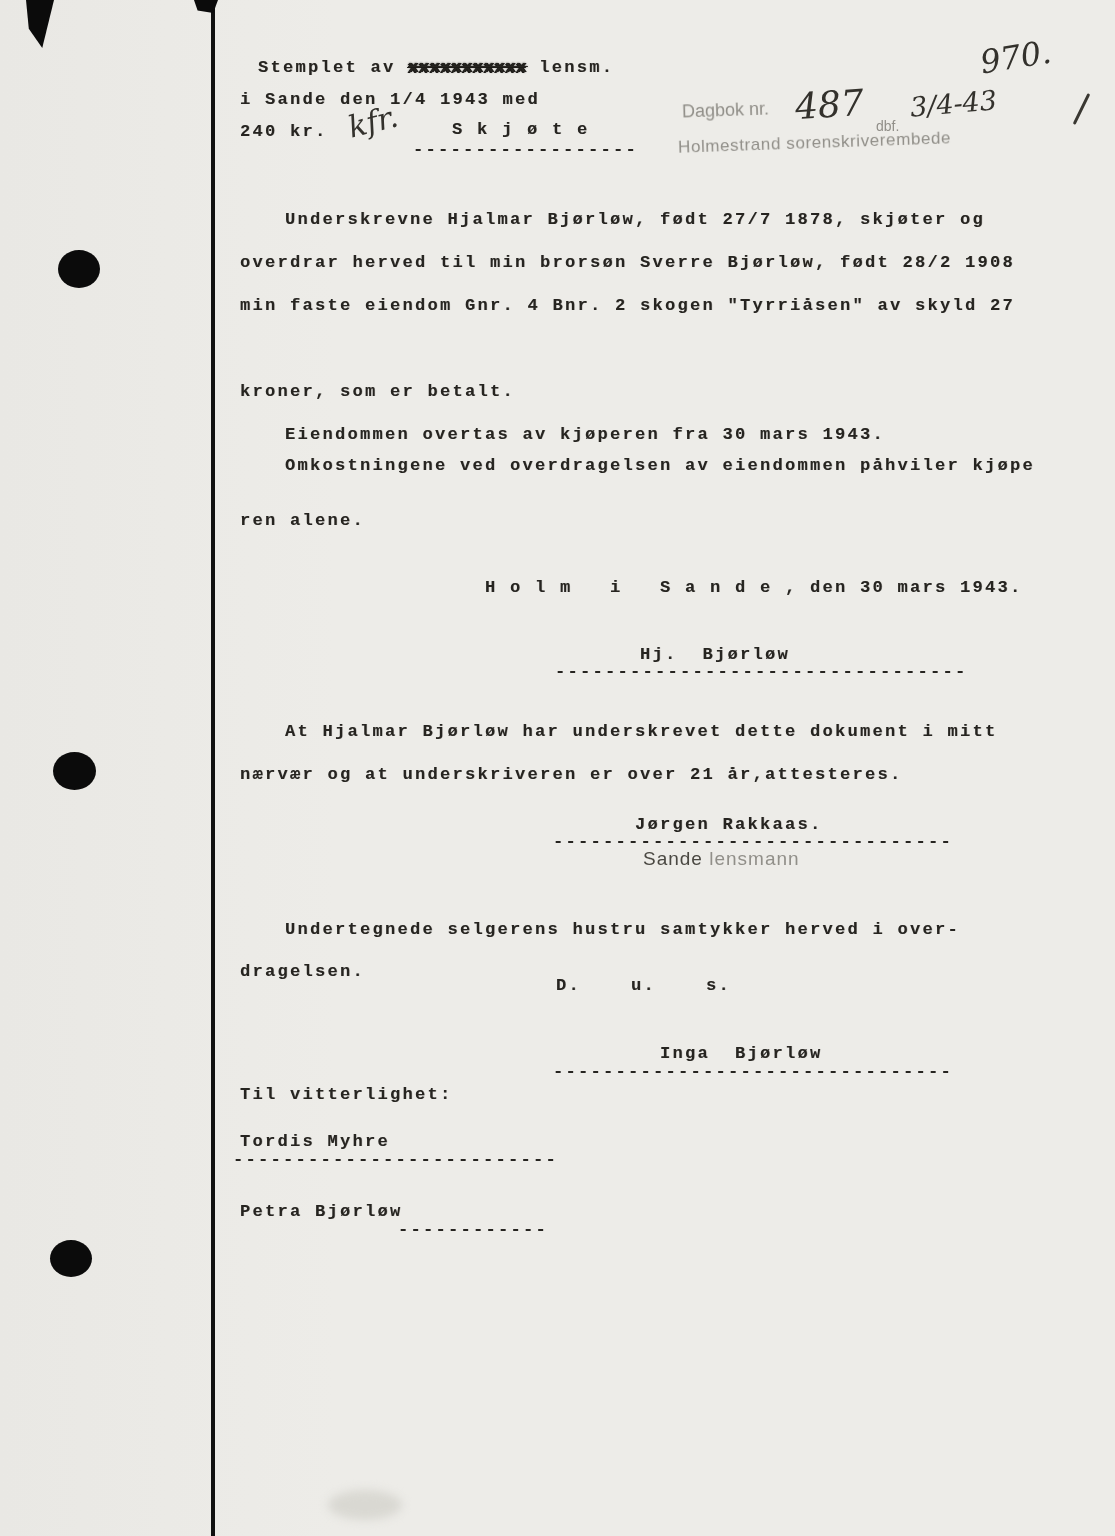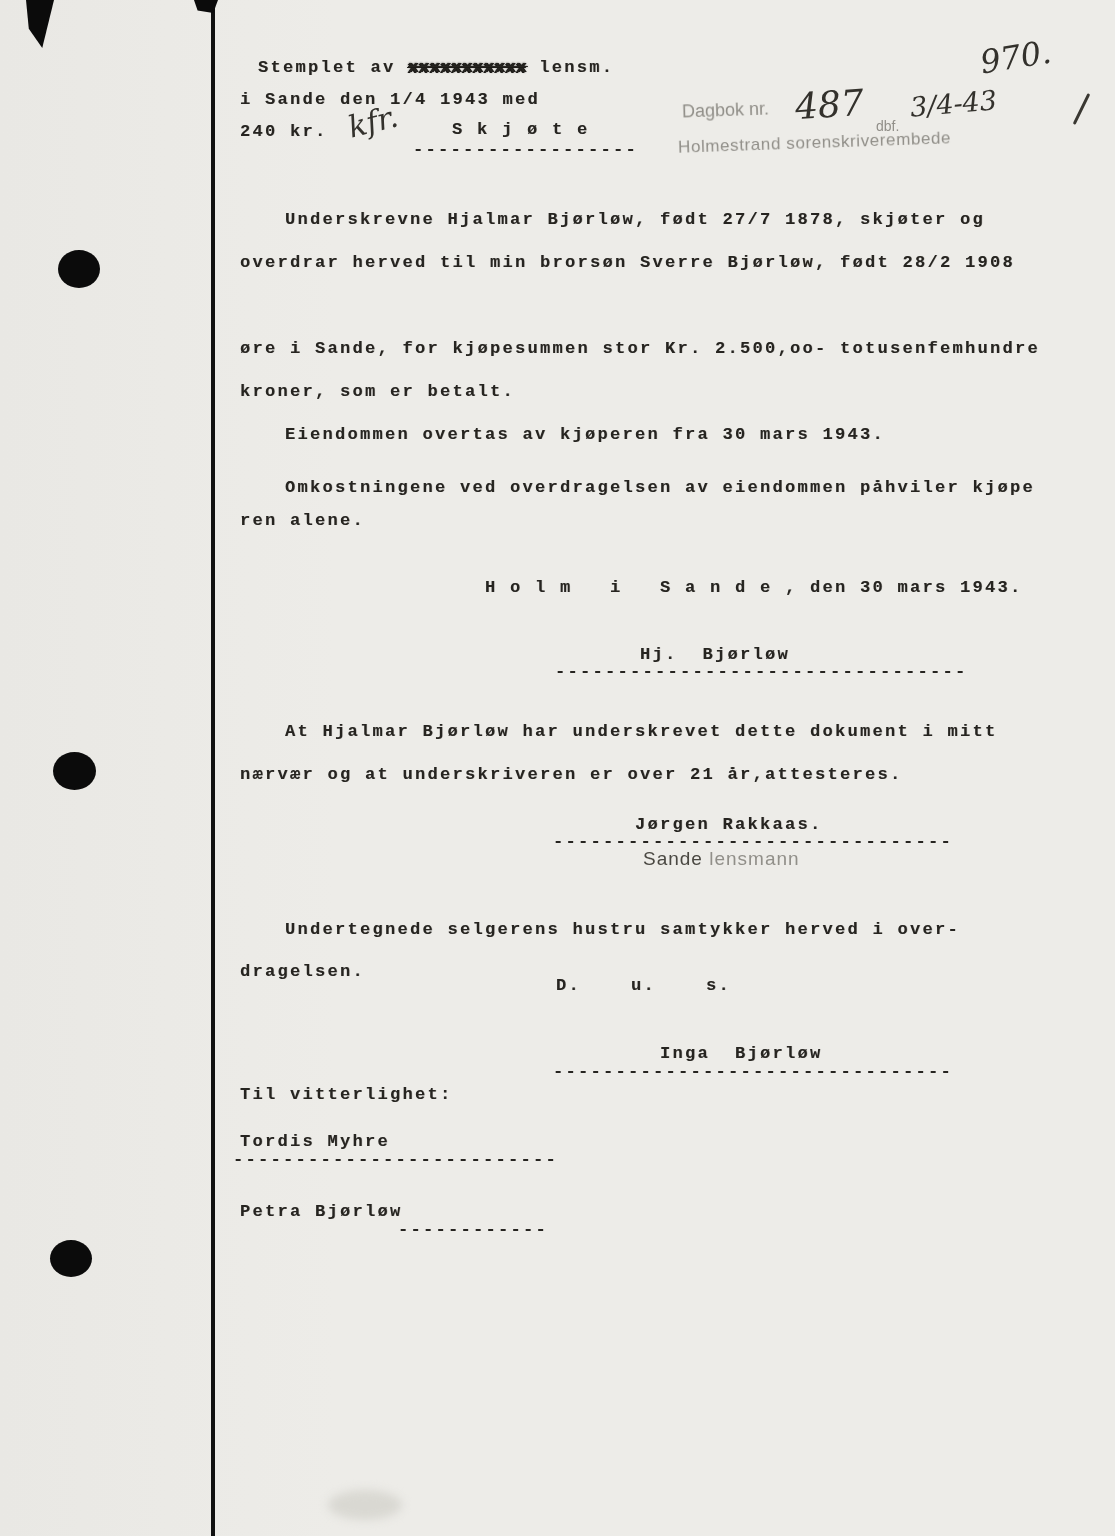--- a/index.html
+++ b/index.html
@@ -91,26 +91,26 @@
   <div class="tw" style="left:413px; top:140px;">------------------</div>
 
   <div class="stamp" style="left:682px; top:100px; font-size:18px; transform:rotate(-2deg);">Dagbok nr.</div>
   <div class="hw" style="left:795px; top:84px; font-size:36px; transform:rotate(-4deg);">487</div>
   <div class="stamp" style="left:876px; top:118px; font-size:14px;">dbf.</div>
   <div class="hw" style="left:910px; top:88px; font-size:27px; transform:rotate(-5deg);">3/4-43</div>
   <div class="stamp" style="left:678px; top:133px; font-size:17px; letter-spacing:0.6px; transform:rotate(-2deg);">Holmestrand sorenskriverembede</div>
 
   <div class="tw" style="left:285px; top:210px;">Underskrevne Hjalmar Bjørløw, født 27/7 1878, skjøter og</div>
   <div class="tw" style="left:240px; top:253px;">overdrar herved til min brorsøn Sverre Bjørløw, født 28/2 1908</div>
-  <div class="tw" style="left:240px; top:339px;">øre i Sande, for kjøpesummen stor Kr. 2.500,oo- totusenfemhundre</div>
+  <div class="tw" style="left:240px; top:296px;">min faste eiendom Gnr. 4 Bnr. 2 skogen "Tyrriåsen" av skyld 27</div>
   <div class="tw" style="left:240px; top:382px;">kroner, som er betalt.</div>
 
   <div class="tw" style="left:285px; top:425px;">Eiendommen overtas av kjøperen fra 30 mars 1943.</div>
 
-  <div class="tw" style="left:285px; top:478px;text-align:center;">Omkostningene ved overdragelsen av eiendommen påhviler kjøpe</div>
+  <div class="tw" style="left:285px; top:456px;text-align:center;">Omkostningene ved overdragelsen av eiendommen påhviler kjøpe</div>
   <div class="tw" style="left:240px; top:511px;">ren alene.</div>
 
   <div class="tw" style="left:485px; top:578px;">H o l m   i   S a n d e , den 30 mars 1943.</div>
 
   <div class="tw" style="left:640px; top:645px;">Hj.  Bjørløw</div>
   <div class="tw" style="left:555px; top:662px;">---------------------------------</div>
 
   <div class="tw" style="left:285px; top:722px;">At Hjalmar Bjørløw har underskrevet dette dokument i mitt</div>
   <div class="tw" style="left:240px; top:765px;">nærvær og at underskriveren er over 21 år,attesteres.</div>
 

